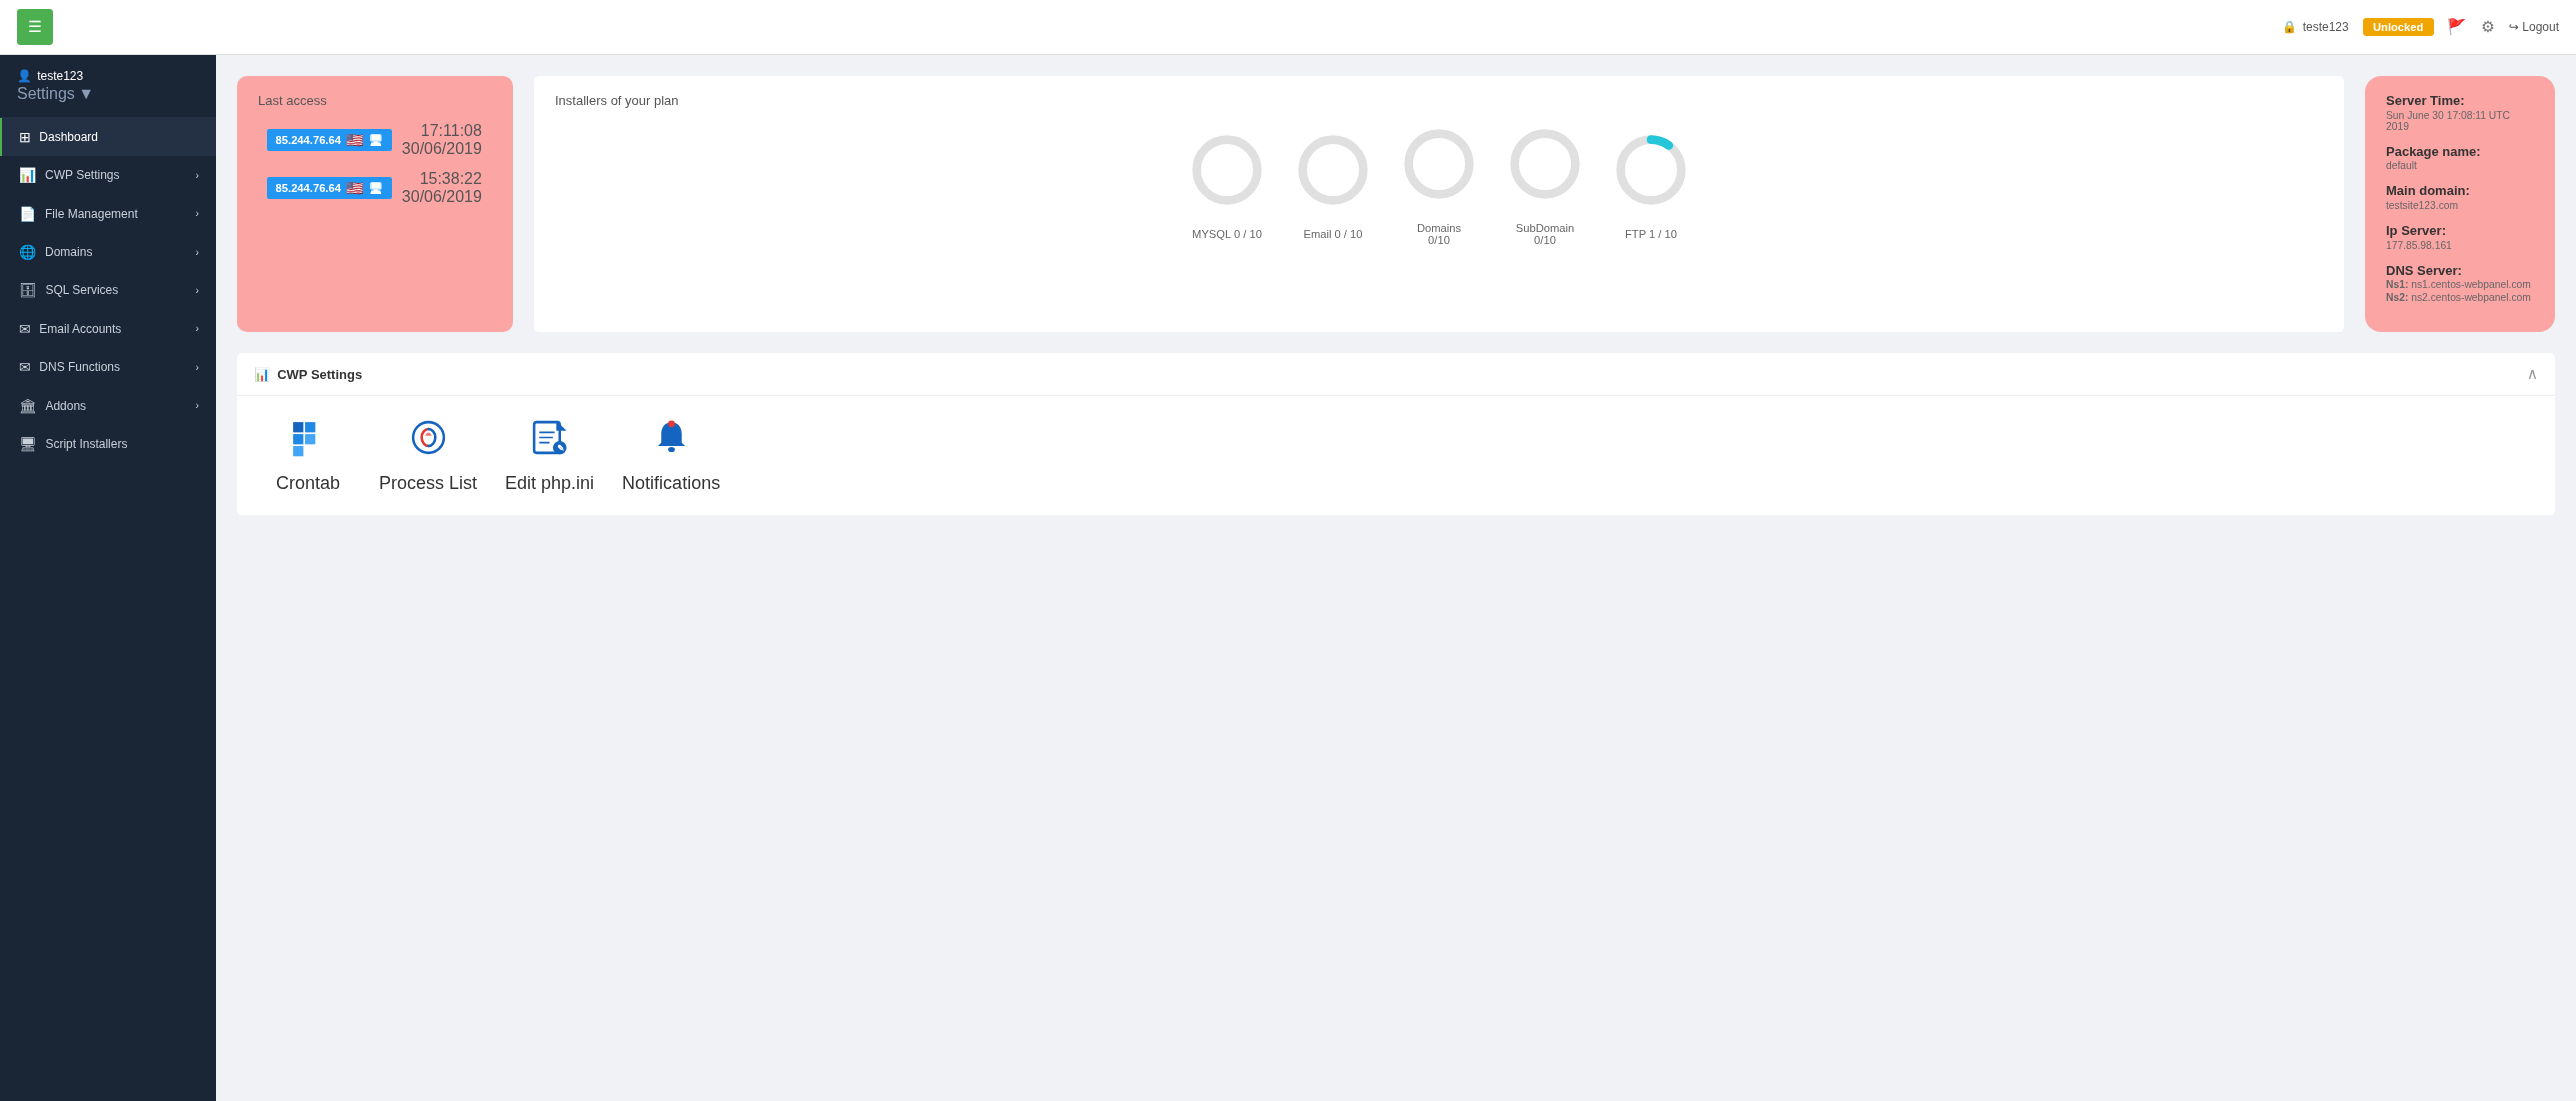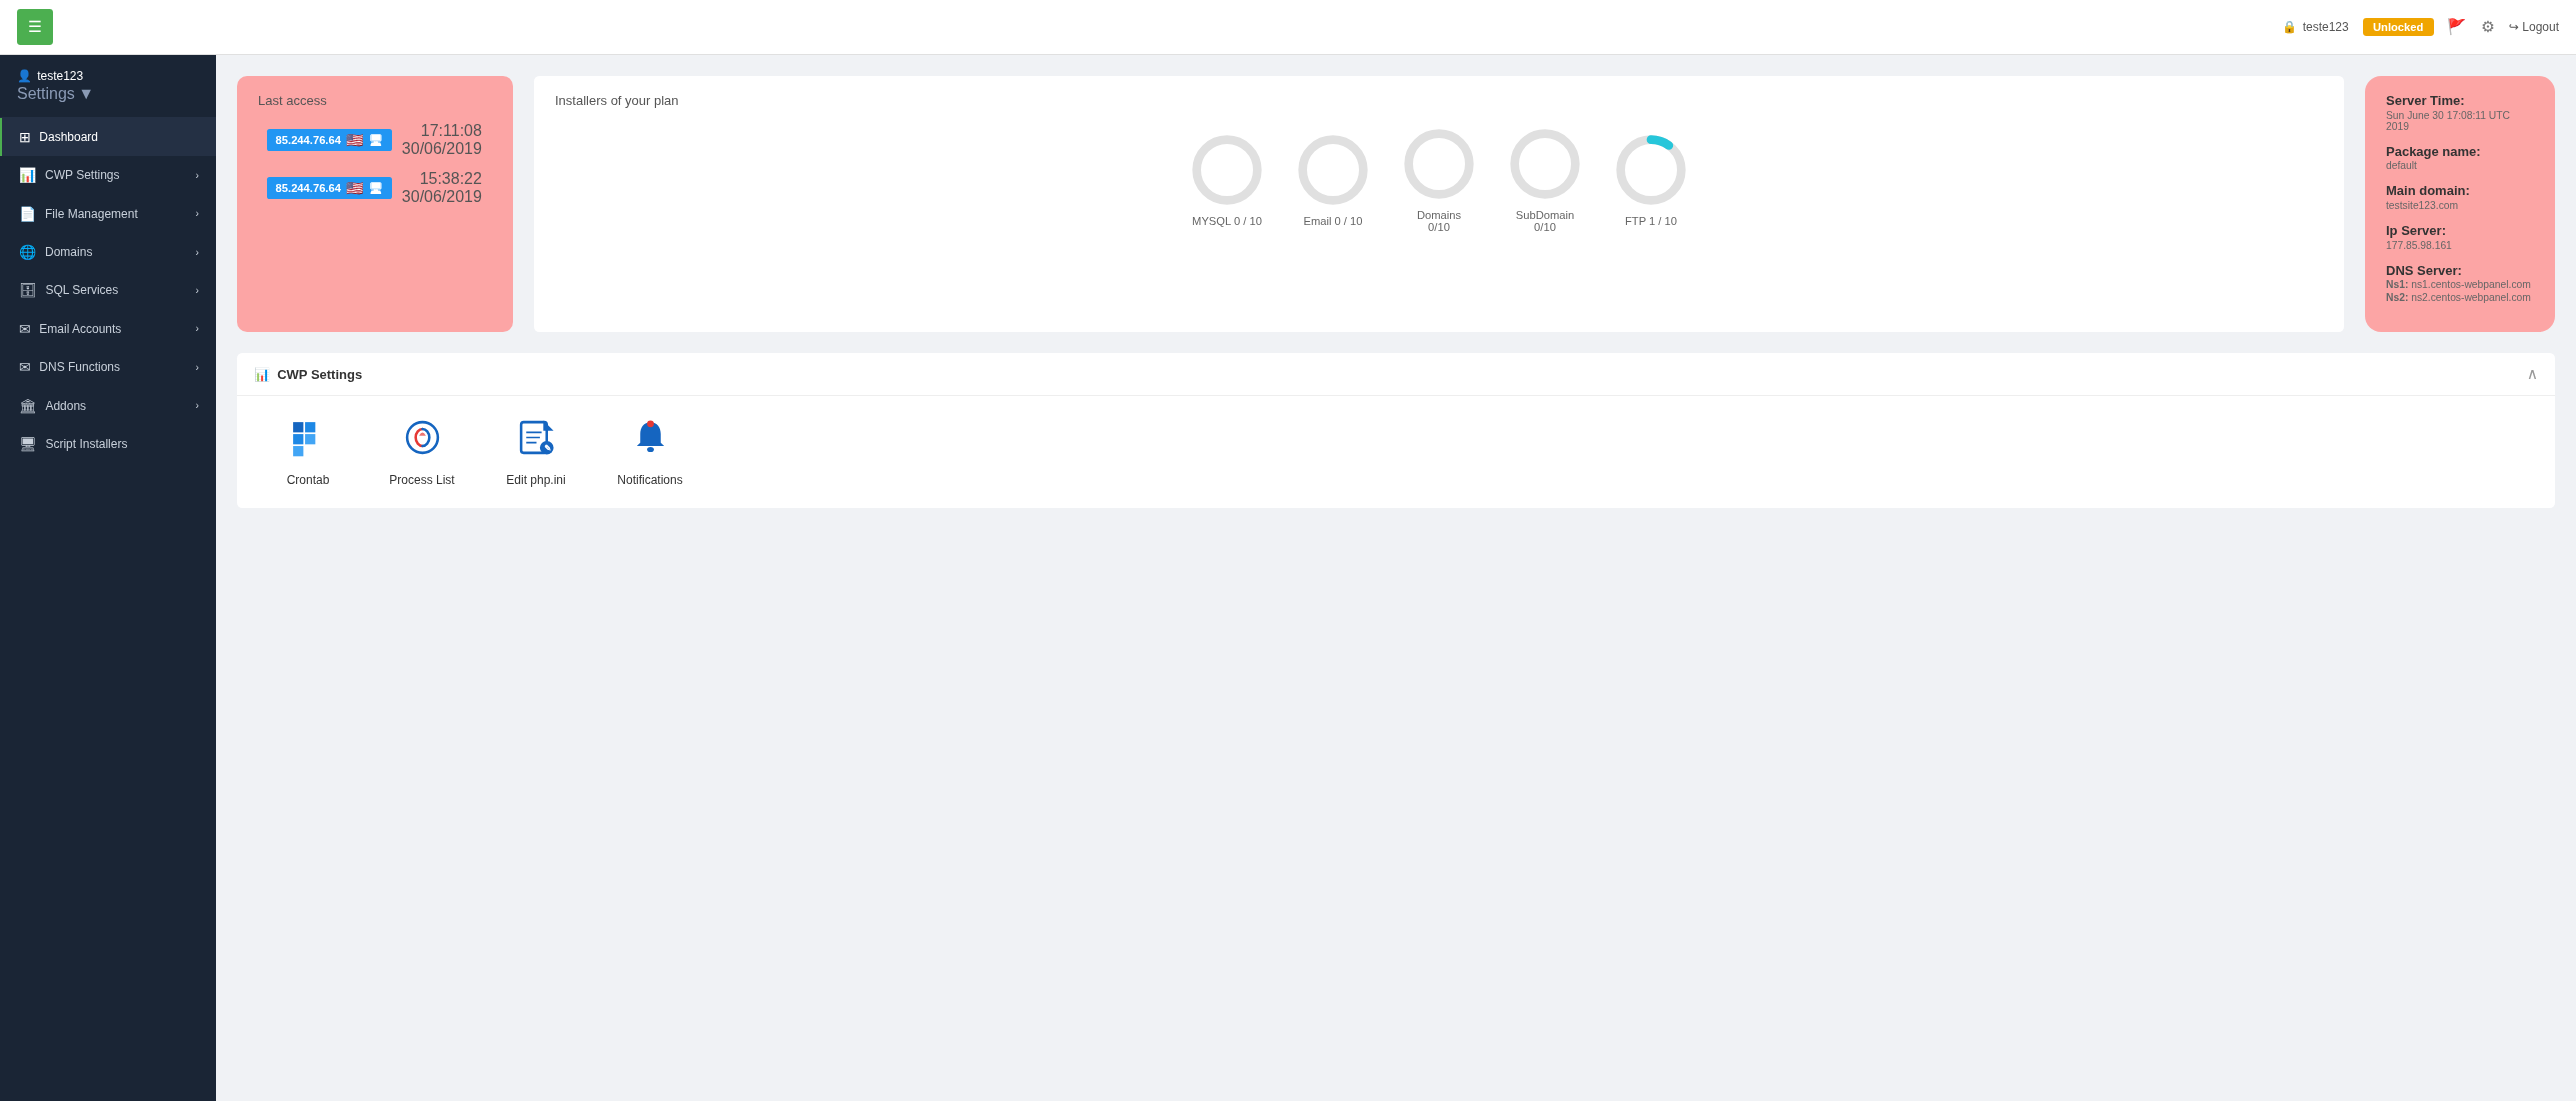--- a/index.html
+++ b/index.html
@@ -178,21 +178,21 @@
     .donut-row {
       display: flex;
       gap: 28px;
       align-items: center;
       justify-content: center;
     }
     .donut-item {
       display: flex;
       flex-direction: column;
       align-items: center;
-      gap: 6px;
+      gap: 19px;
     }
     .donut-label {
       font-size: 11.2px;
       color: #666;
       text-align: center;
     }
     .donut-container { position: relative; width: 78px; height: 78px; }
     .donut-container svg { width: 78px; height: 78px; }
 
     
@@ -236,21 +236,21 @@
       align-items: center;
       gap: 7px;
       cursor: pointer;
       min-width: 86px;
     }
     .cwp-tool-icon {
       font-size: 34px;
       color: #1565c0;
     }
     .cwp-tool-label {
-      font-size: 12px;
+      font-size: 18px;
       color: #333;
       text-align: left;
     }
     
     .donut-svg { transform: rotate(-90deg); }
     .donut-bg { fill: none; stroke: #e0e0e0; }
     .donut-fill { fill: none; stroke-linecap: round; }
   </style>
 </head>
 <body>

